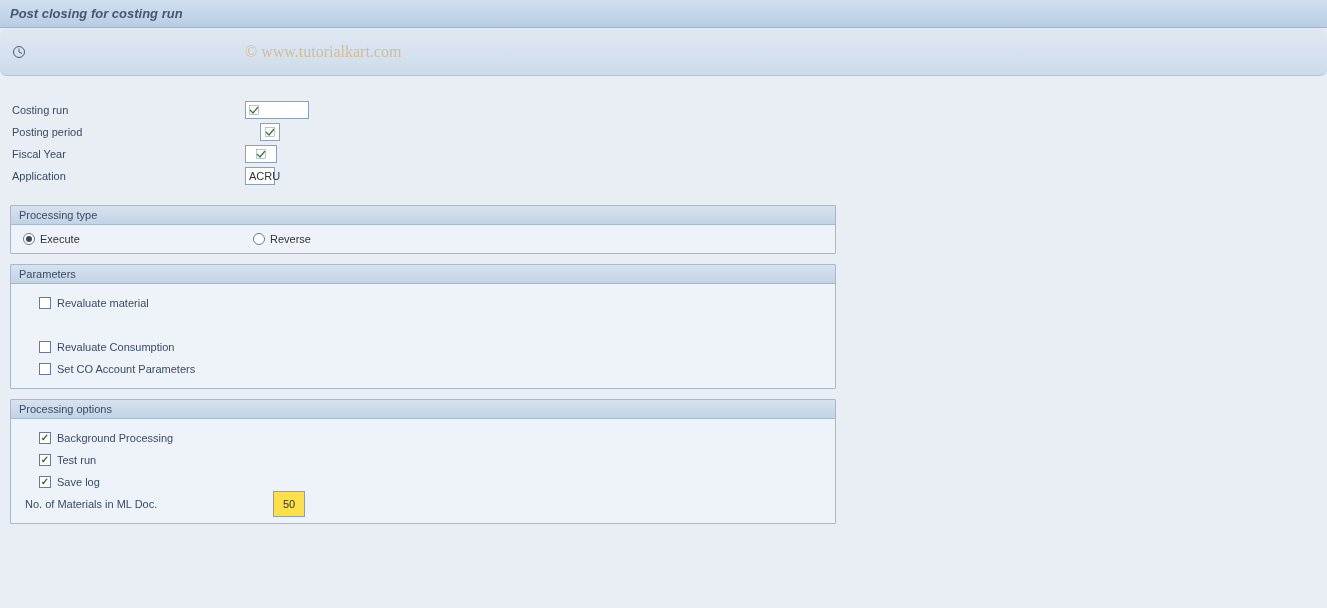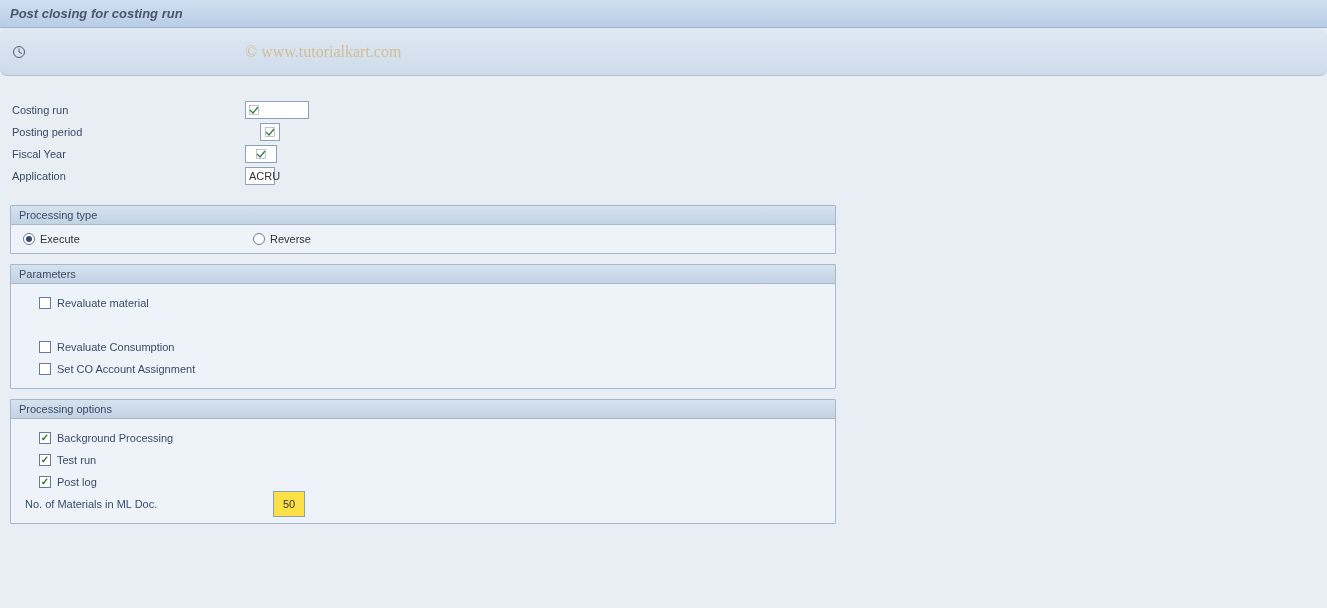--- a/index.html
+++ b/index.html
@@ -265,39 +265,39 @@
         <span class="check-box"></span>
         <span class="check-label">Revaluate material</span>
       </div>
       <div class="gap"></div>
       <div class="check-row">
         <span class="check-box"></span>
         <span class="check-label">Revaluate Consumption</span>
       </div>
       <div class="check-row">
         <span class="check-box"></span>
-        <span class="check-label">Set CO Account Assignment</span>
+        <span class="check-label">Set CO Account Parameters</span>
       </div>
     </div>
   </div>
 
   <div class="groupbox" style="margin-top:10px;">
     <div class="groupbox-header">Processing options</div>
     <div class="groupbox-body">
       <div class="check-row">
         <span class="check-box checked"></span>
         <span class="check-label">Background Processing</span>
       </div>
       <div class="check-row">
         <span class="check-box checked"></span>
         <span class="check-label">Test run</span>
       </div>
       <div class="check-row">
         <span class="check-box checked"></span>
-        <span class="check-label">Post log</span>
+        <span class="check-label">Save log</span>
       </div>
       <div class="num-row">
         <div class="field-label">No. of Materials in ML Doc.</div>
         <input class="num-input" value="50" style="">
       </div>
     </div>
   </div>
 
 </div>
 

